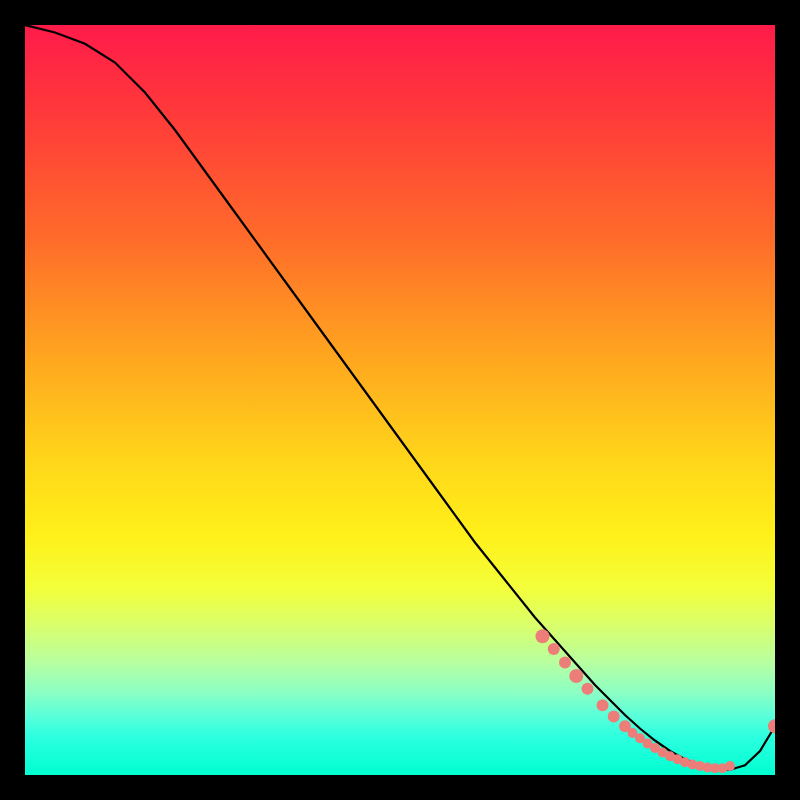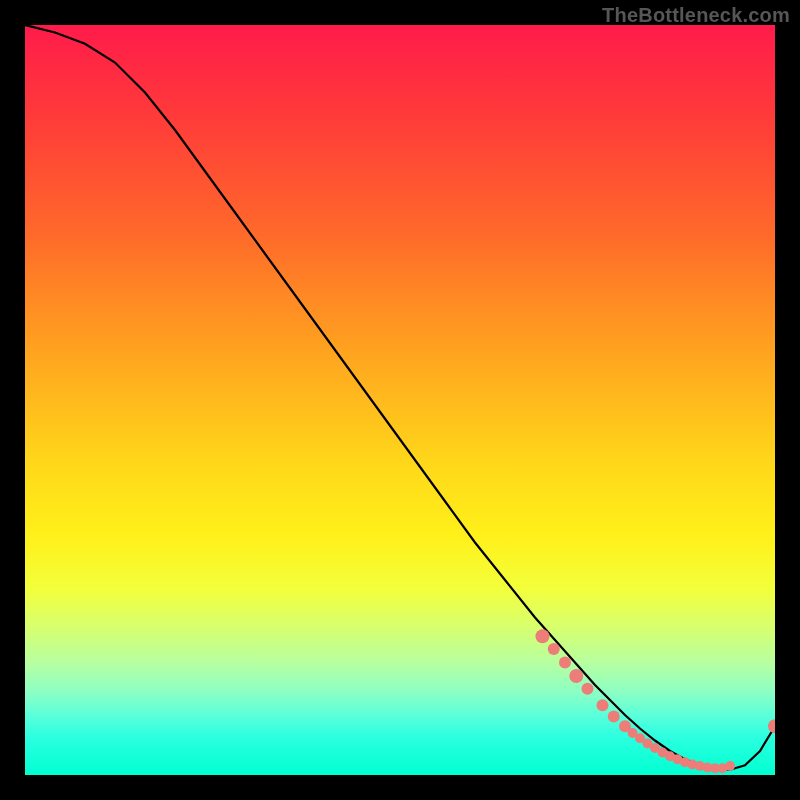--- a/index.html
+++ b/index.html
@@ -73,14 +73,13 @@
           <circle cx="667.50" cy="739.50" r="5" fill="#ed7d78"></circle>
           <circle cx="675.00" cy="741.00" r="5" fill="#ed7d78"></circle>
           <circle cx="682.50" cy="742.50" r="5" fill="#ed7d78"></circle>
           <circle cx="690.00" cy="743.25" r="5" fill="#ed7d78"></circle>
           <circle cx="697.50" cy="743.25" r="5" fill="#ed7d78"></circle>
           <circle cx="705.00" cy="741.00" r="5" fill="#ed7d78"></circle>
           <circle cx="750.00" cy="701.25" r="7" fill="#ed7d78"></circle>
         </g>
     </svg>
   </div>
-  <div class="watermark">TheBottleneck.com</div>
 </div>
 
 </body></html>

